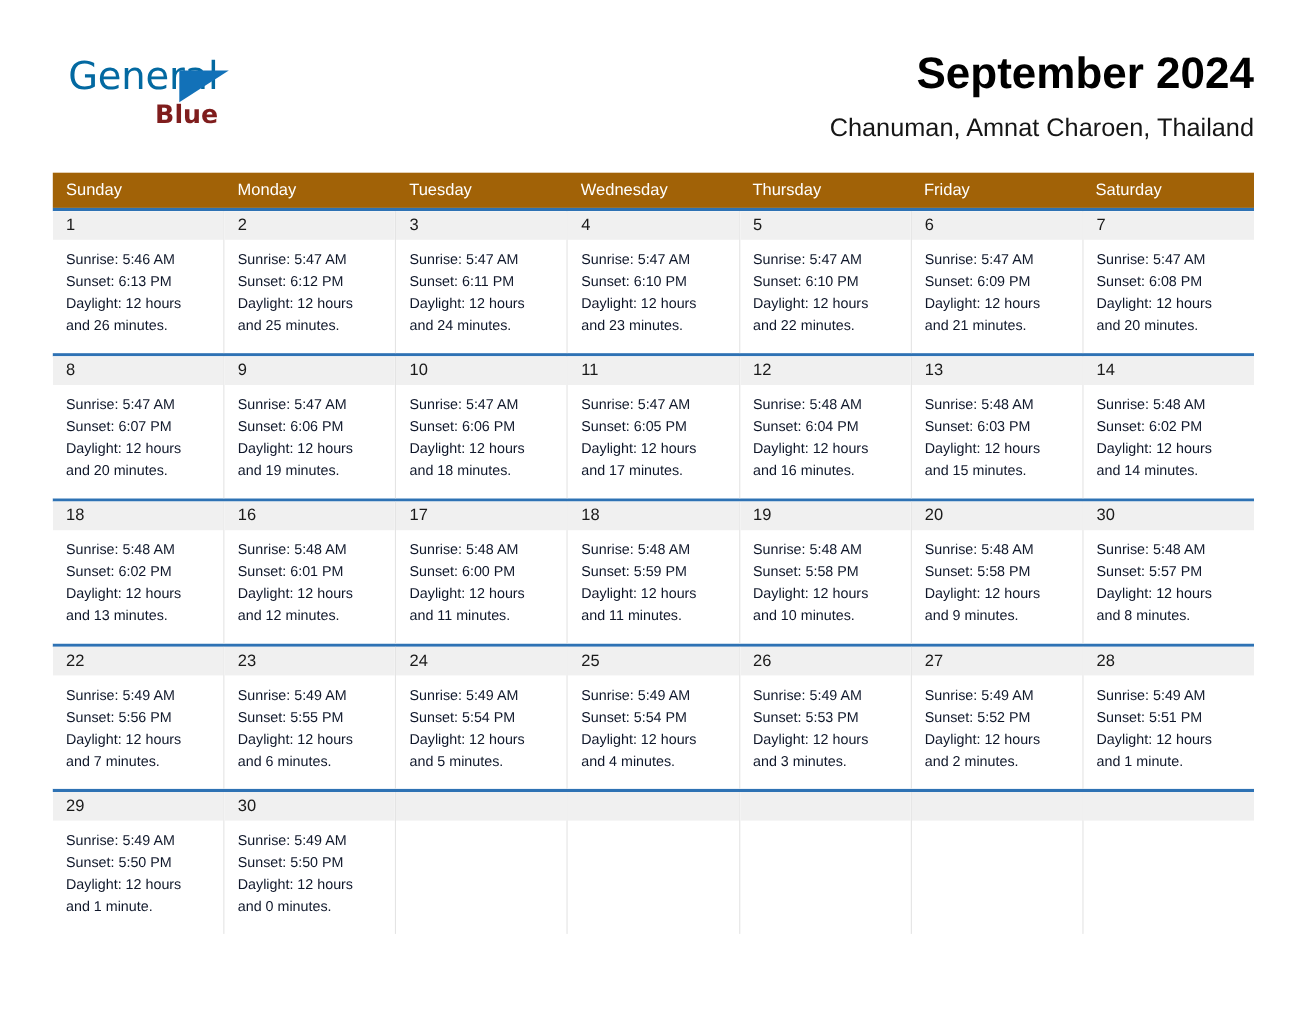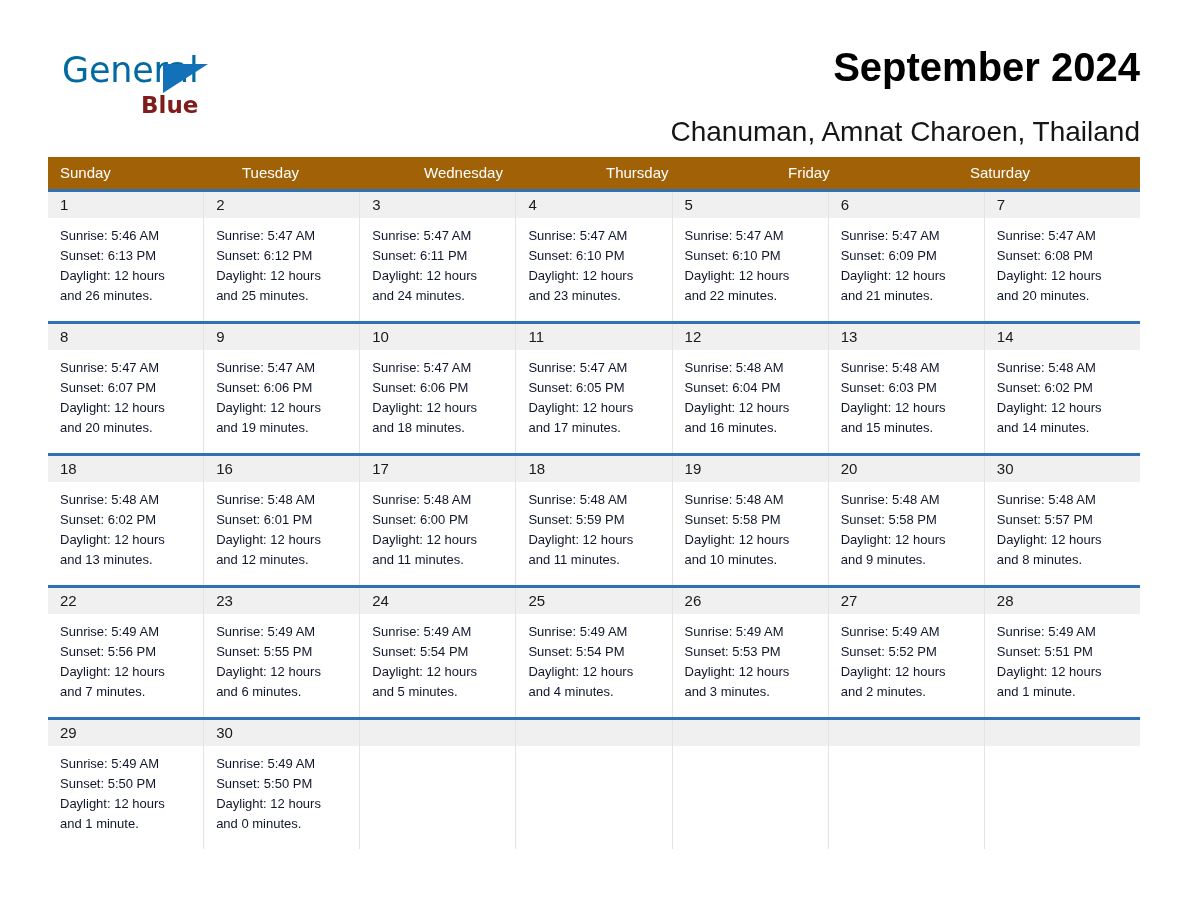--- a/index.html
+++ b/index.html
@@ -75,22 +75,22 @@
     width: 700px;
   }
   .month-title {
     font-size: 40px;
     font-weight: 700;
     color: #000000;
     line-height: 54px;
     white-space: nowrap;
   }
   .location {
-    margin-top: 24px;
-    font-size: 28px;
+    margin-top: 8px;
+    font-size: 23px;
     font-weight: 400;
     color: #161616;
     line-height: 28px;
     white-space: nowrap;
   }
 
   
   .calendar {
     position: absolute;
     left: 48px;
@@ -173,20 +173,21 @@
       <div class="month-title">September 2024</div>
       <div class="location">Chanuman, Amnat Charoen, Thailand</div>
     </div>
 
   </div>
 
   <div class="calendar">
 
     <div class="weekdays">
       <div class="weekday">Sunday</div>
+      <div class="weekday">Monday</div>
       <div class="weekday">Tuesday</div>
       <div class="weekday">Wednesday</div>
       <div class="weekday">Thursday</div>
       <div class="weekday">Friday</div>
       <div class="weekday">Saturday</div>
     </div>
 
     <div class="week">
       <div class="daycell">
           <div class="daynum-band">

